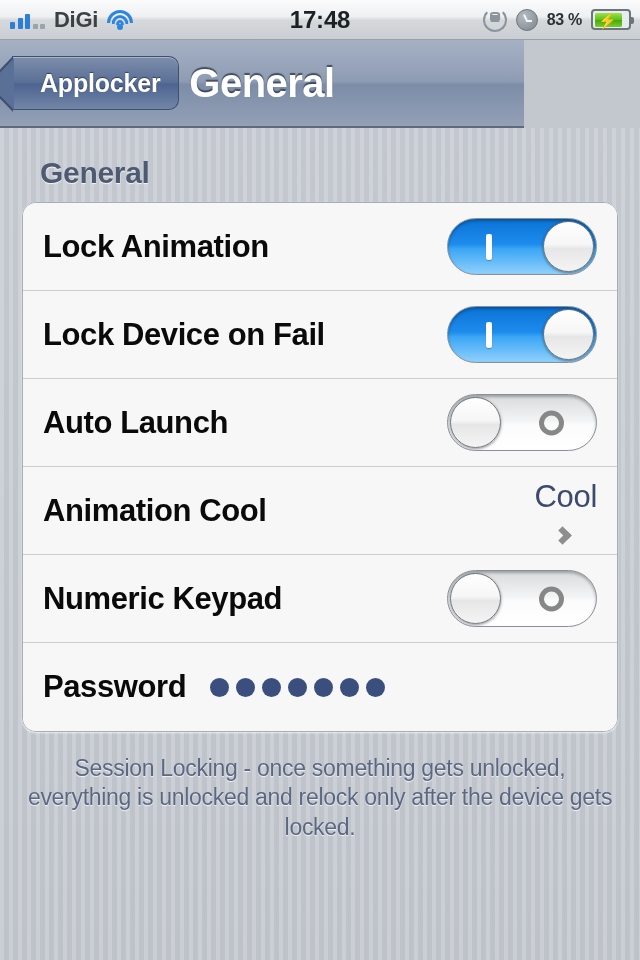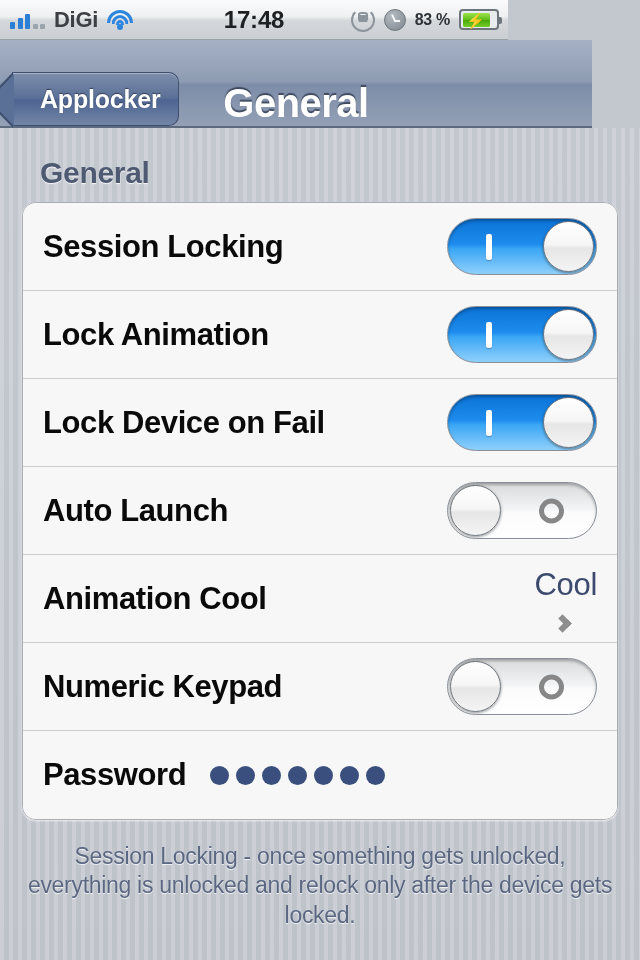--- a/index.html
+++ b/index.html
@@ -6,21 +6,21 @@
   html, body {
     width:640px; height:960px;
     font-family:"Liberation Sans", sans-serif;
     overflow:hidden;
     background:#c3c8cf;
   }
 
   
   #status-bar{
     position:relative;
-    height:40px; width:508px;
+    height:40px; width:640px;
     background:linear-gradient(to bottom,#fbfbfc 0%,#eef0f1 42%,#d6d9dc 52%,#c9ced2 100%);
     border-bottom:1px solid #9aa0a6;
     display:flex; align-items:center;
   }
   #sb-left{ display:flex; align-items:center; padding-left:10px; gap:9px; }
   .sig-bars{ display:flex; align-items:flex-end; gap:2.5px; height:18px; }
   .sig-bars i{ display:block; width:5px; border-radius:1px; background:#2c7fd6; }
   .sig-bars i.off{ background:#9ba3ab; }
   .sig-bars i:nth-child(1){height:7px;}
   .sig-bars i:nth-child(2){height:11px;}
@@ -83,24 +83,24 @@
     background:linear-gradient(to bottom,#9de24e 0%,#5fbf18 48%,#4aa80e 52%,#74cf2a 100%);
     position:relative;
   }
   #bolt-icon{
     position:absolute; left:50%; top:50%; transform:translate(-50%,-50%);
     font-size:15px; color:#10240a; line-height:1; font-weight:bold;
   }
 
   
   #nav-bar{
-    height:88px; width:592px; position:relative;
+    height:88px; width:524px; position:relative;
     background:linear-gradient(to bottom,#a6b1c4 0%,#8e9cb3 48%,#7d8da8 52%,#93a0b6 100%);
     border-bottom:2px solid #5d6a80;
-    display:flex; align-items:flex-end;
+    display:flex; align-items:center;
   }
   #nav-title{
     position:absolute; left:0; right:0; text-align:center;
     font-size:40px; font-weight:bold; color:#ffffff;
     text-shadow:0 -2px 1px rgba(40,50,70,.75);
     letter-spacing:-0.5px;
   }
   #back-button{
     position:relative; margin-left:12px; height:54px;
     display:flex; align-items:center;
@@ -264,51 +264,42 @@
   </div>
   <div id="nav-title">General</div>
 </div>
 
 <div id="content">
 
   <div id="section-header">General</div>
 
   <div id="table-group">
 
-    <div class="row">
-      <div class="row-label">Session Locking</div>
+
+    <div class="row">
+      <div class="row-label">Lock Animation</div>
       <div class="row-right">
         <div class="switch on">
           <span class="mark"></span>
           <span class="knob"></span>
         </div>
       </div>
     </div>
 
     <div class="row">
-      <div class="row-label">Lock Animation</div>
+      <div class="row-label">Lock Device on Fail</div>
       <div class="row-right">
         <div class="switch on">
           <span class="mark"></span>
           <span class="knob"></span>
         </div>
       </div>
     </div>
 
     <div class="row">
-      <div class="row-label">Lock Device on Fail</div>
-      <div class="row-right">
-        <div class="switch on">
-          <span class="mark"></span>
-          <span class="knob"></span>
-        </div>
-      </div>
-    </div>
-
-    <div class="row">
       <div class="row-label">Auto Launch</div>
       <div class="row-right">
         <div class="switch off">
           <span class="mark"></span>
           <span class="knob"></span>
         </div>
       </div>
     </div>
 
     <div class="row">

